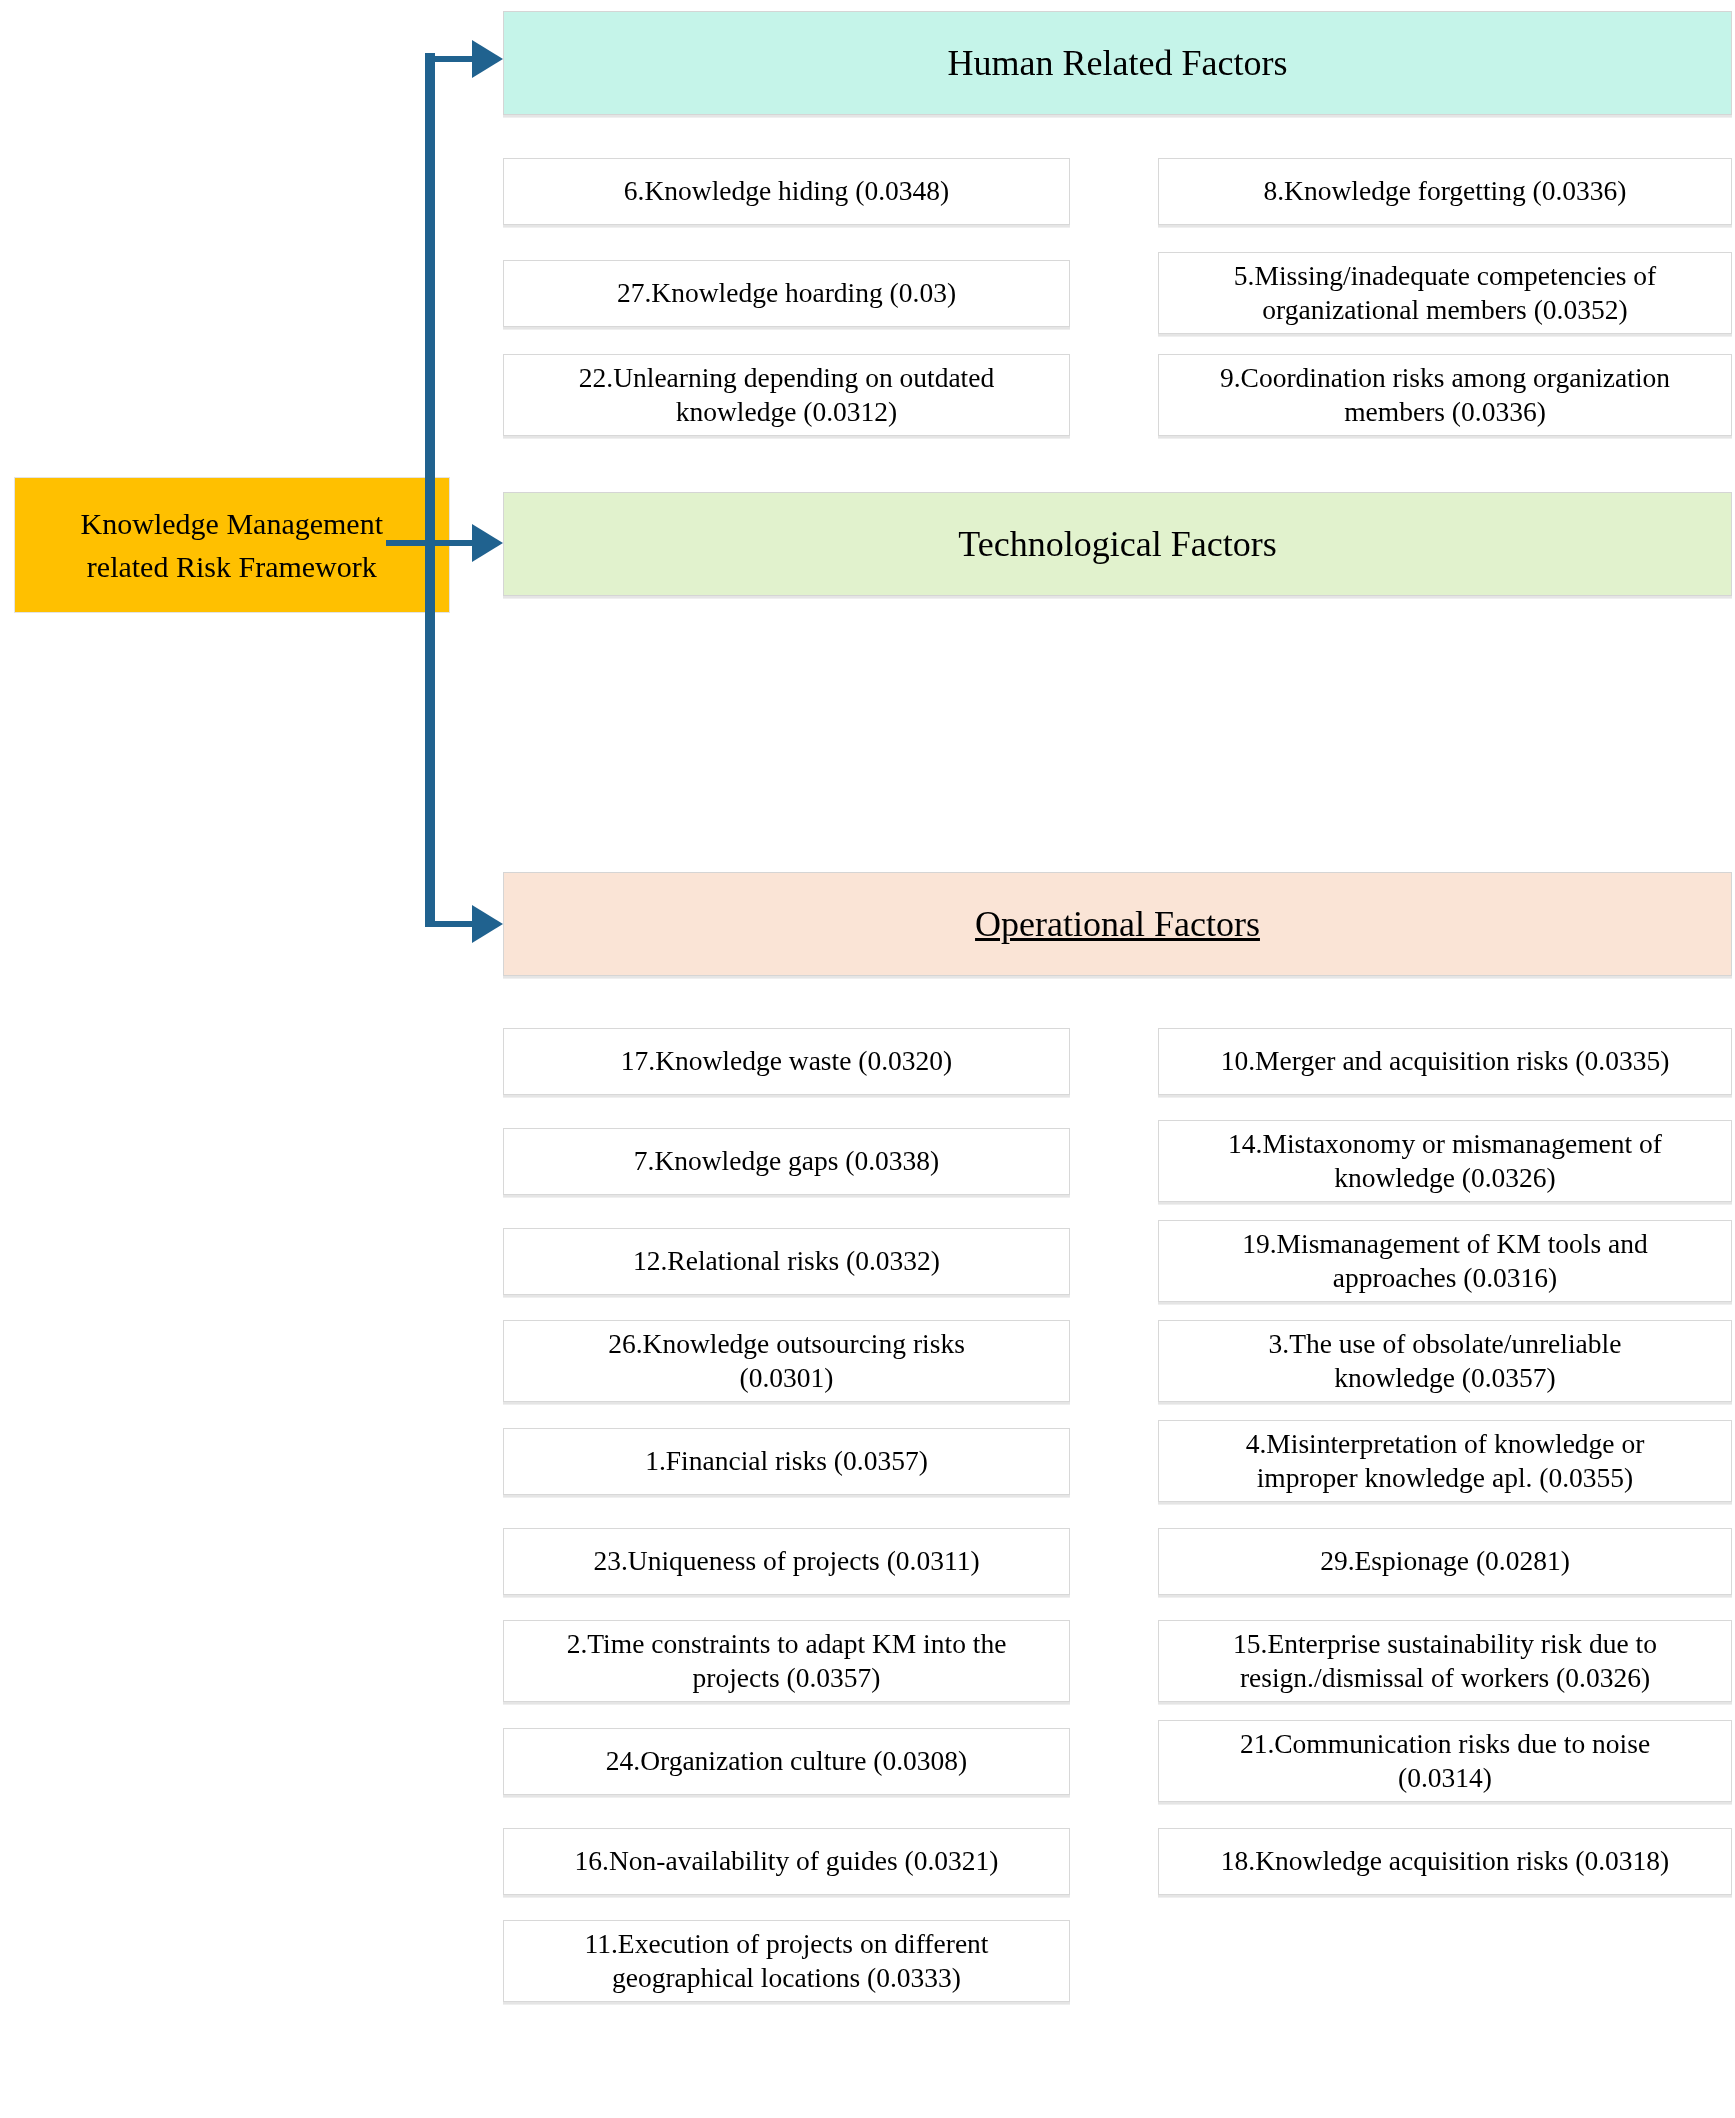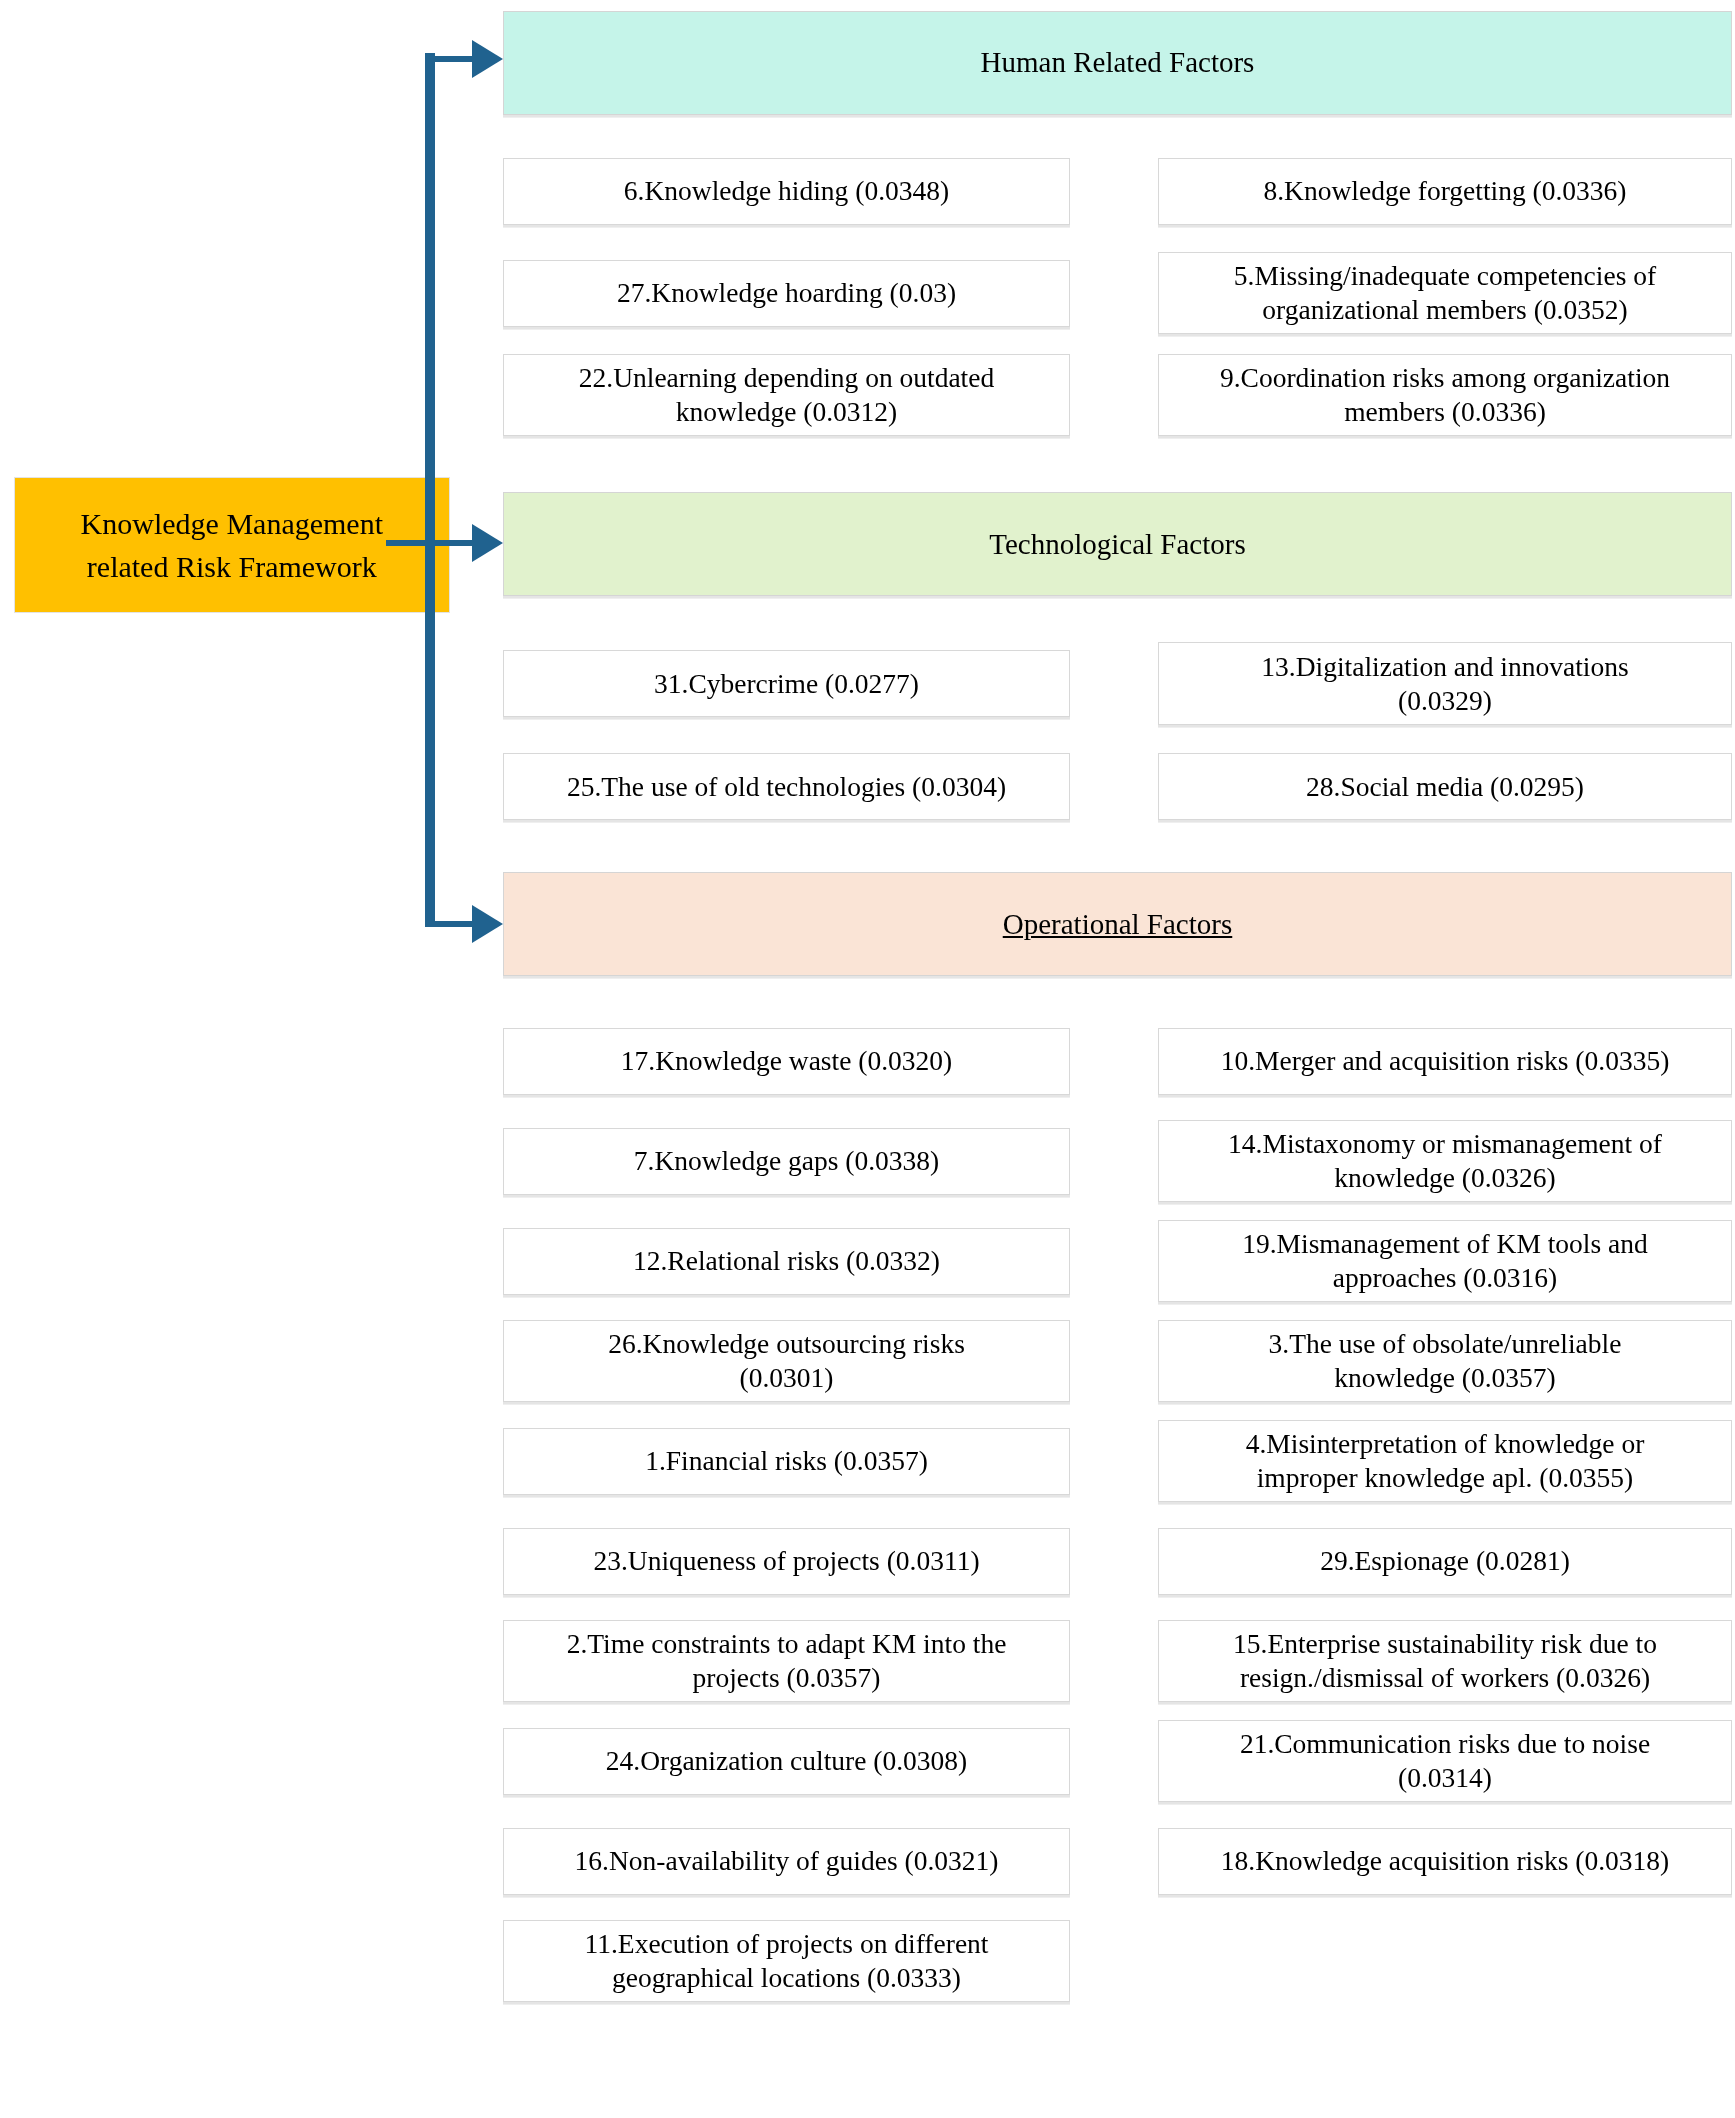--- a/index.html
+++ b/index.html
@@ -44,21 +44,21 @@
 
   
   .section-header{
     position:absolute;
     left:503px; width:1229px; height:104px;
     border:1.7px solid #D5D5D5;
     box-sizing:border-box;
     box-shadow:0 2.6px 0 #E5E5E5;
     display:flex; align-items:center; justify-content:center;
     text-align:center;
-    font-size:29px;
+    font-size:36px;
   }
   .hdr-human{top:10.7px; background:#C5F4E9;}
   .hdr-tech{top:492px; background:#E1F2CD;}
   .hdr-oper{top:872px; background:#FAE4D6;text-decoration:underline;}
 
   
   .section-grid{
     position:absolute;
     left:503px; width:1229px;
     display:grid;
@@ -108,27 +108,20 @@
     <div class="item-box">27.Knowledge hoarding (0.03)</div>
     <div class="item-box">5.Missing/inadequate competencies of
 organizational members (0.0352)</div>
     <div class="item-box">22.Unlearning depending on outdated
 knowledge (0.0312)</div>
     <div class="item-box">9.Coordination risks among organization
 members (0.0336)</div>
   </div>
 
   <div class="section-header hdr-tech">Technological Factors</div>
-  <div class="section-grid grid-tech">
-    <div class="item-box">31.Cybercrime (0.0277)</div>
-    <div class="item-box">13.Digitalization and innovations
-(0.0329)</div>
-    <div class="item-box">25.The use of old technologies (0.0304)</div>
-    <div class="item-box">28.Social media (0.0295)</div>
-  </div>
 
   <div class="section-header hdr-oper">Operational Factors</div>
   <div class="section-grid grid-oper">
     <div class="item-box">17.Knowledge waste (0.0320)</div>
     <div class="item-box">10.Merger and acquisition risks (0.0335)</div>
     <div class="item-box">7.Knowledge gaps (0.0338)</div>
     <div class="item-box">14.Mistaxonomy or mismanagement of
 knowledge (0.0326)</div>
     <div class="item-box">12.Relational risks (0.0332)</div>
     <div class="item-box">19.Mismanagement of KM tools and

